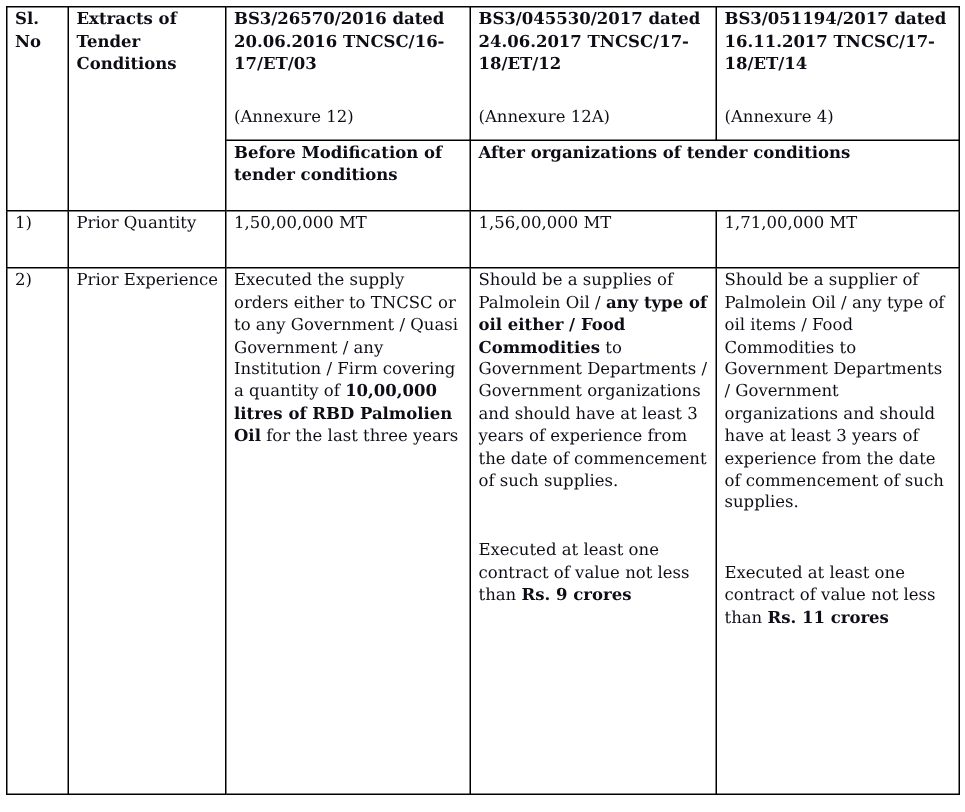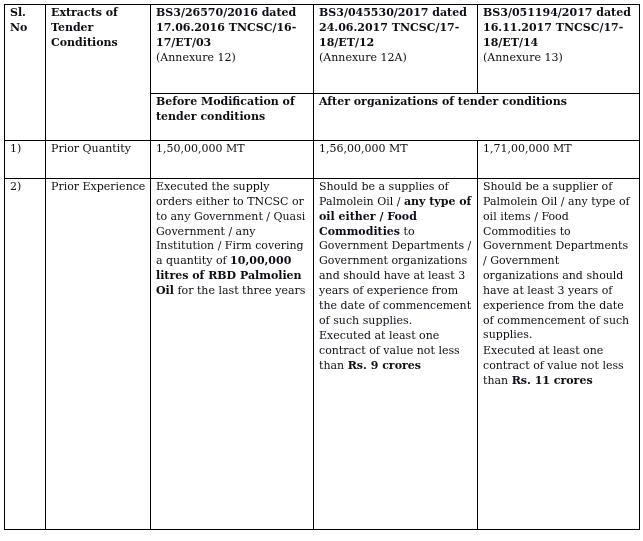--- a/index.html
+++ b/index.html
@@ -35,50 +35,50 @@
   }
   col.c1 { width: 41px; }
   col.c2 { width: 105px; }
   col.c3 { width: 163px; }
   col.c4 { width: 164px; }
   col.c5 { width: 162px; }
   tr.r-head1 { height: 89px; }
   tr.r-head2 { height: 47px; padding-left: 44px; }
   tr.r-body1 { height: 38px; }
   .bold { font-weight: bold; }
-  .annex { display: block; font-weight: normal; }
-  .para2 { margin-top: 1px; }
+  .annex { display: block; font-weight: normal; margin-top: 20px; }
+  .para2 { margin-top: 32px; }
 </style>
 </head>
 <body>
 
 <div class="page">
   <table class="tender-table">
     <colgroup>
       <col class="c1">
         <col class="c2">
         <col class="c3">
         <col class="c4">
         <col class="c5">
     </colgroup>
     <tbody>
       <tr class="r-head1">
         <td rowspan="2" class="bold">Sl. No</td>
         <td rowspan="2" class="bold">Extracts of Tender Conditions</td>
         <td>
-          <span class="bold">BS3/26570/2016 dated 17.06.2016 TNCSC/16-17/ET/03</span>
+          <span class="bold">BS3/26570/2016 dated 20.06.2016 TNCSC/16-17/ET/03</span>
           <span class="annex">(Annexure 12)</span>
         </td>
         <td>
           <span class="bold">BS3/045530/2017 dated 24.06.2017 TNCSC/17-18/ET/12</span>
           <span class="annex">(Annexure 12A)</span>
         </td>
         <td>
           <span class="bold">BS3/051194/2017 dated 16.11.2017 TNCSC/17-18/ET/14</span>
-          <span class="annex">(Annexure 13)</span>
+          <span class="annex">(Annexure 4)</span>
         </td>
       </tr>
       <tr class="r-head2">
         <td class="bold">Before Modification of tender conditions</td>
         <td colspan="2" class="bold">After organizations of tender conditions</td>
       </tr>
       <tr class="r-body1">
         <td>1)</td>
         <td>Prior Quantity</td>
         <td>1,50,00,000 MT</td>

